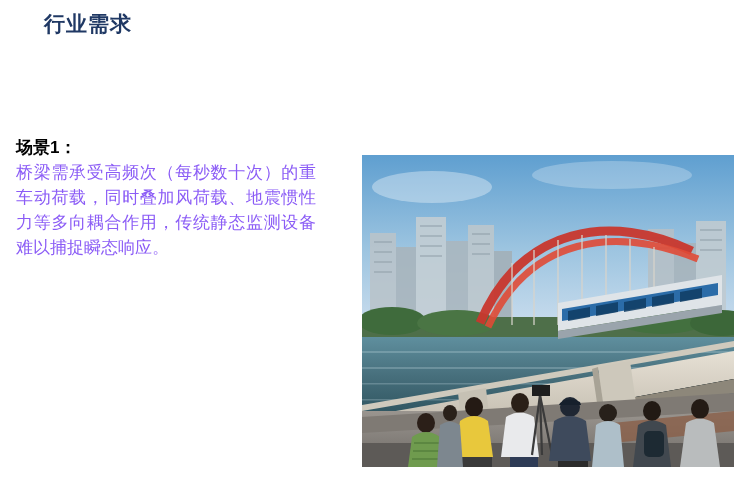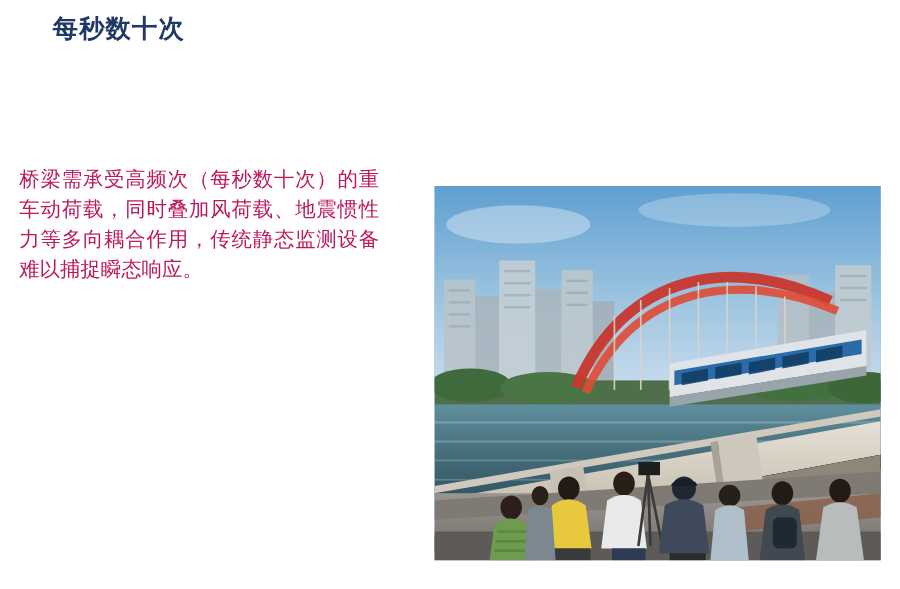--- a/index.html
+++ b/index.html
@@ -38,21 +38,21 @@
   }
   .scene-head {
     font-size: 17px;
     font-weight: bold;
     color: #000000;
     line-height: 22px;
     margin: 0 0 1px 0;
   }
   .scene-body {
     font-size: 17px;
-    color: #be185d;
+    color: #8b5cf6;
     line-height: 25px;
     margin: 0 0 4px 0;
     text-align: justify;
     text-justify: inter-ideograph;
   }
   .scene-block + .scene-block {
     margin-top: 2px;
   }
 
   
@@ -67,25 +67,26 @@
   }
   .photo svg {
     display: block;
   }
 </style>
 </head>
 <body>
 
 <div class="slide">
 
-  <div class="slide-title">每秒数十次</div>
+  <div class="slide-title">行业需求</div>
 
   <div class="content-col">
 
     <div class="scene-block">
+      <div class="scene-head">场景1：</div>
       <div class="scene-body">桥梁需承受高频次（每秒数十次）的重车动荷载，同时叠加风荷载、地震惯性力等多向耦合作用，传统静态监测设备难以捕捉瞬态响应。</div>
     </div>
 
 
   </div>
 
   <div class="photo">
     <svg width="372" height="312" viewBox="0 0 372 312" xmlns="http://www.w3.org/2000/svg">
       <defs>
         <linearGradient id="sky" x1="0" y1="0" x2="0" y2="1">

